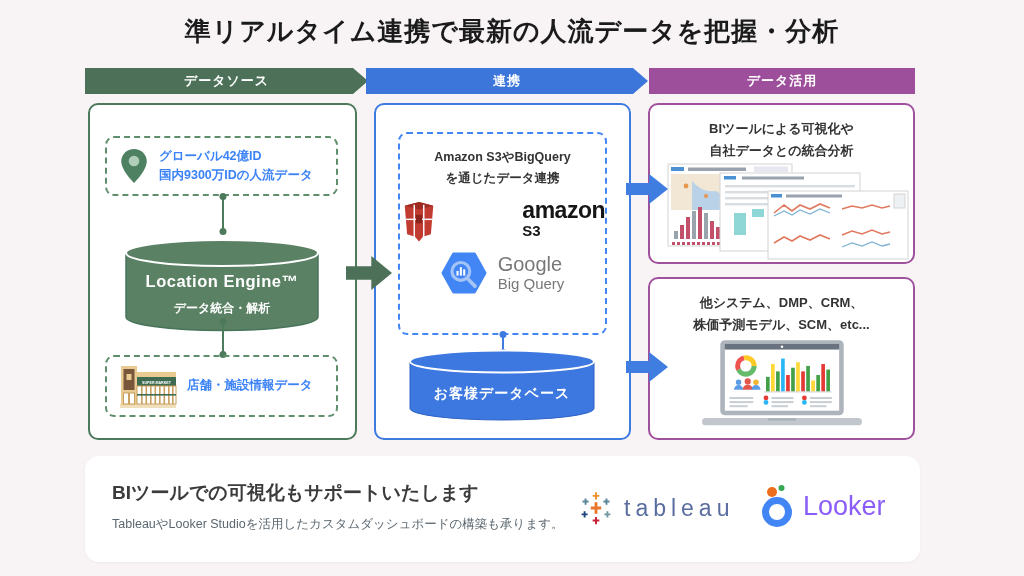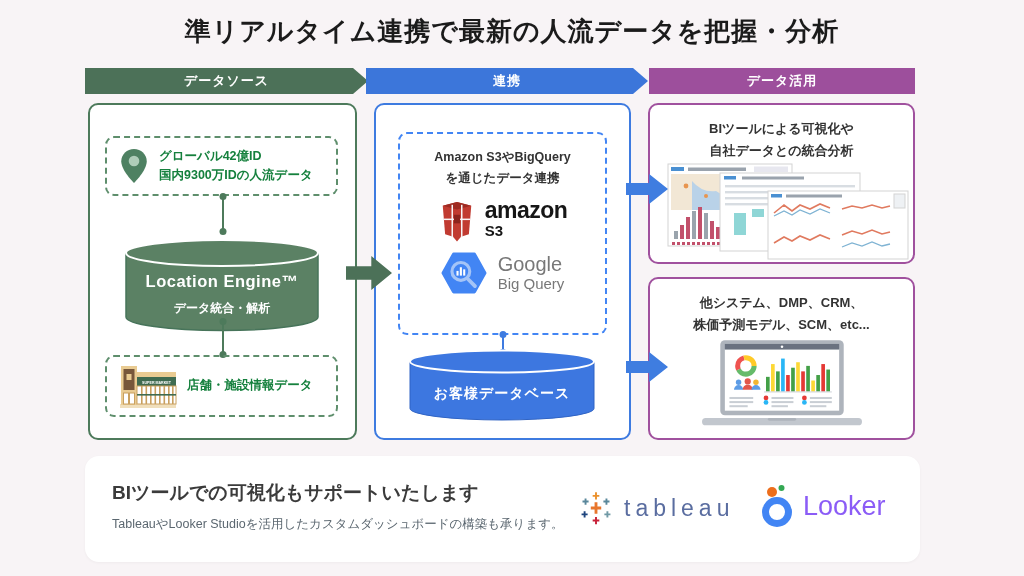--- a/index.html
+++ b/index.html
@@ -22,21 +22,21 @@
   .panel{background:#fff;border-radius:10px;box-sizing:border-box;}
   .panel-source{left:88px;top:103px;width:269px;height:337px;border:2px solid #4D7A5B;}
   .panel-link{left:374px;top:103px;width:257px;height:337px;border:2px solid #3E7BE0;}
   .box-bi{left:648px;top:103px;width:267px;height:161px;border:2px solid #A0519E;}
   .box-other{left:648px;top:277px;width:267px;height:163px;border:2px solid #A0519E;}
 
   .dashed-green{border:2px dashed #5E8E6C;border-radius:9px;}
   .dashed-blue{border:2px dashed #4285F4;border-radius:9px;}
 
   .row{display:flex;align-items:center;}
-  .small-lines{font-size:12.5px;font-weight:700;line-height:1.55;color:#15803d;}
+  .small-lines{font-size:12.5px;font-weight:700;line-height:1.55;color:#3b82f6;}
 
   
   .connector{width:2px;background:#4D7A5B;}
   .connector::before,.connector::after{content:"";position:absolute;left:50%;transform:translateX(-50%);
       width:7px;height:7px;border-radius:50%;background:#4D7A5B;}
   .connector::before{top:-3px;}
   .connector::after{bottom:-3px;}
   .connector.blue{background:#3E7BE0;}
   .connector.blue::before{background:#3E7BE0;}
   .connector.blue::after{background:#fff;border:2px solid #3E7BE0;width:6px;height:6px;bottom:-8px;}
@@ -147,21 +147,21 @@
   </div>
 
   <div class="abs panel panel-link">
 
     <div class="abs dashed-blue" style="left:22px;top:27px;width:209px;height:203px;box-sizing:border-box;">
       <div class="caption-center" style="margin-top:13px;">
         <div>Amazon S3やBigQuery</div>
         <div>を通じたデータ連携</div>
       </div>
 
-      <div class="row" style="justify-content:center;gap:9px;margin-top:8px;">
+      <div class="row" style="justify-content:space-between;gap:9px;margin-top:8px;">
         <svg width="38" height="44" viewBox="0 0 40 46">
           <polygon points="5,8 20,4 35,8 32.5,38 20,42 7.5,38" fill="#C13B31"></polygon>
           <polygon points="5,8 20,4 35,8 20,12" fill="#9E2B22"></polygon>
           <rect x="14.2" y="7" width="1.6" height="34" fill="#F8F4F6"></rect>
           <rect x="24.2" y="7" width="1.6" height="34" fill="#F8F4F6"></rect>
           <rect x="6.2" y="21.5" width="27.6" height="1.6" fill="#F8F4F6"></rect>
           <rect x="16.8" y="17.5" width="6.4" height="9" fill="#8C241E"></rect>
           <polygon points="16,41 24,41 20,45.5" fill="#C13B31"></polygon>
         </svg>
         <div>

